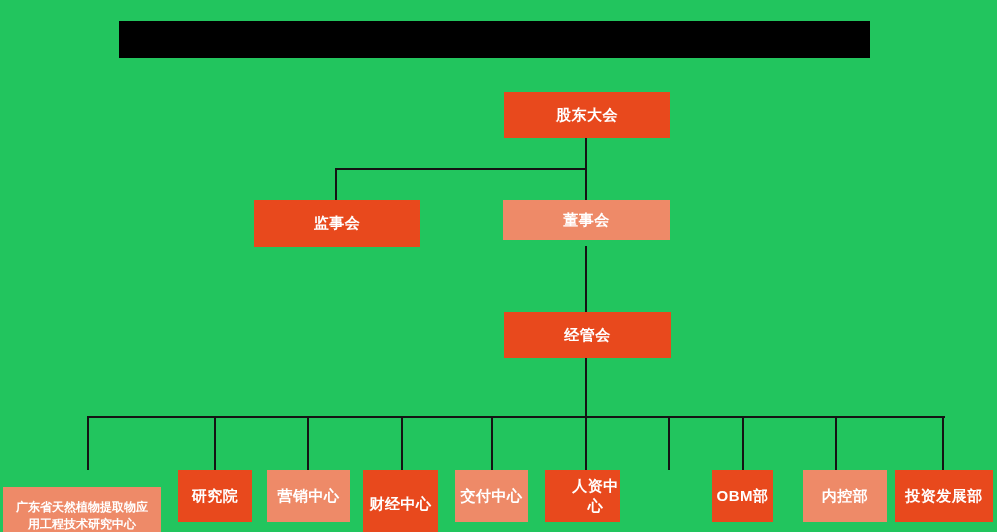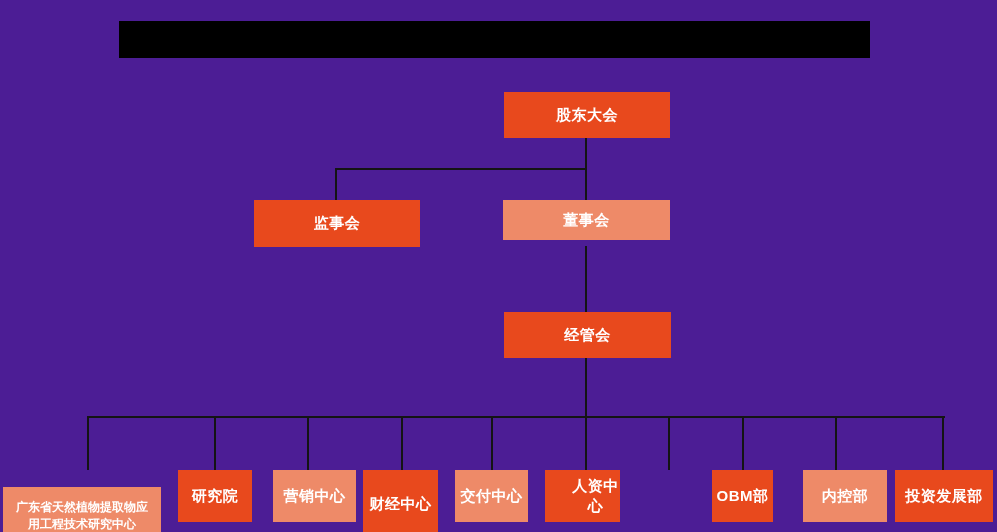--- a/index.html
+++ b/index.html
@@ -5,21 +5,21 @@
   html, body {
     margin: 0;
     padding: 0;
     background: #ffffff;
     font-family: "Liberation Sans", "DejaVu Sans", sans-serif;
   }
   .canvas {
     position: relative;
     width: 997px;
     height: 532px;
-    background: #4c1d95;
+    background: #22c55e;
     overflow: hidden;
   }
   .redacted-bar {
     position: absolute;
     left: 119px;
     top: 21px;
     width: 751px;
     height: 37px;
     background: #000000;
   }
@@ -42,21 +42,21 @@
   .node.lvl-dept { font-size: 15px; }
 
   
   #n-shareholders { left: 504px; top: 92px;  width: 166px; height: 46px; }
   #n-supervisory  { left: 254px; top: 200px; width: 166px; height: 47px; }
   #n-directors    { left: 503px; top: 200px; width: 167px; height: 40px; }
   #n-management   { left: 504px; top: 312px; width: 167px; height: 46px; }
 
   #n-dept-0 { left: 3px;   top: 469px; width: 158px; height: 57px; font-size: 12px; padding: 0 9px; letter-spacing: 0; margin-top: 18px; }
   #n-dept-1 { left: 178px; top: 470px; width: 74px; height: 52px; }
-  #n-dept-2 { left: 273px; top: 470px; width: 83px; height: 52px; }
+  #n-dept-2 { left: 267px; top: 470px; width: 83px; height: 52px; }
   #n-dept-3 { left: 363px; top: 470px; width: 75px; height: 68px; }
   #n-dept-4 { left: 455px; top: 470px; width: 73px; height: 52px; }
   #n-dept-5 { left: 545px; top: 470px; width: 75px; height: 52px; padding-left: 26px; }
   #n-dept-6 { left: 643px; top: 470px; width: 52px; height: 52px; }
   #n-dept-7 { left: 712px; top: 470px; width: 61px; height: 52px; }
   #n-dept-8 { left: 793px; top: 470px; width: 84px; height: 52px; margin-left: 10px; }
   #n-dept-9 { left: 895px; top: 470px; width: 98px; height: 52px; }
 
   .line {
     position: absolute;

